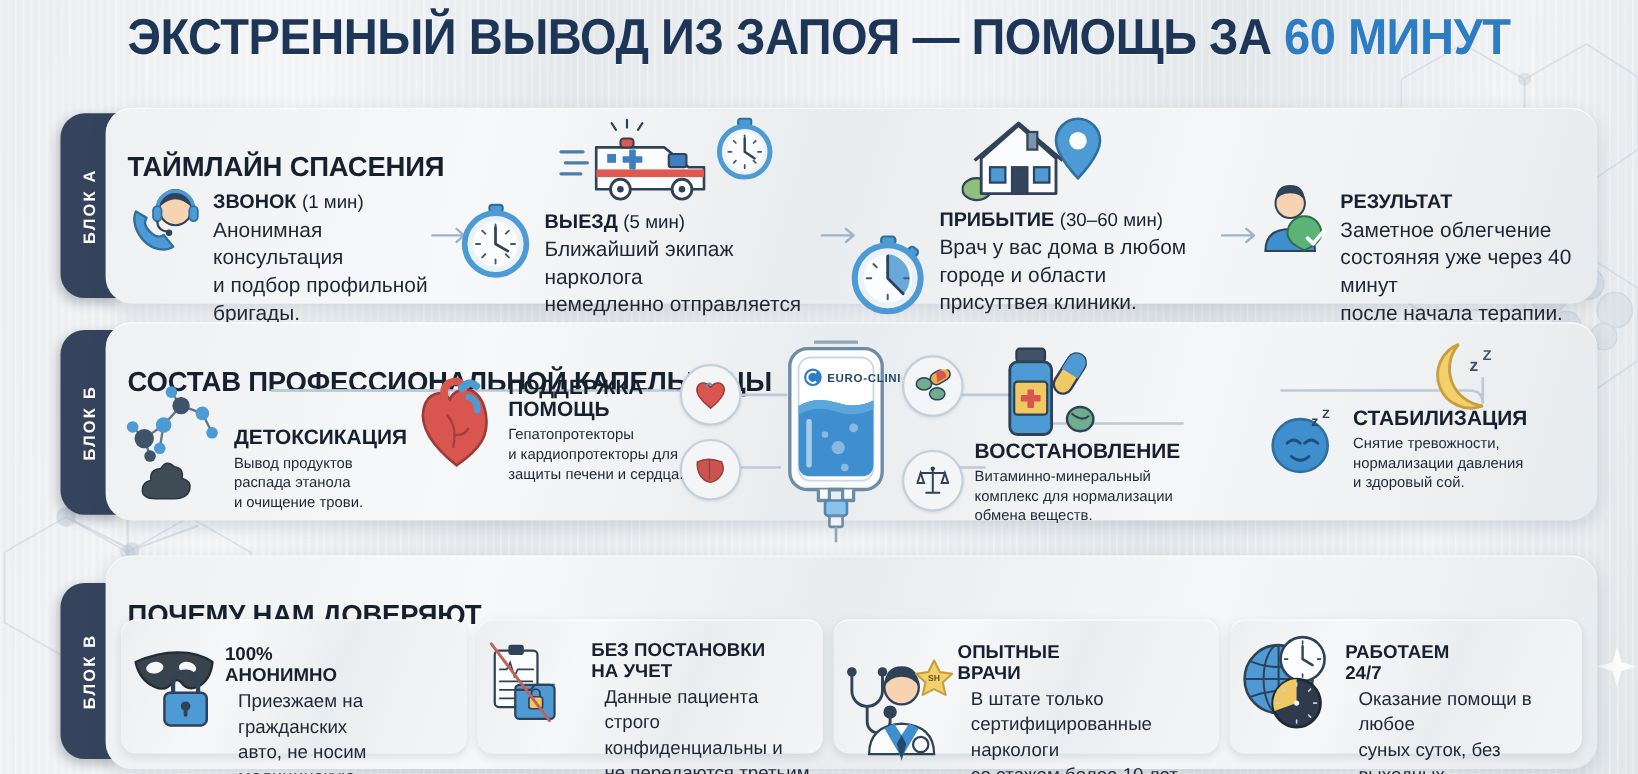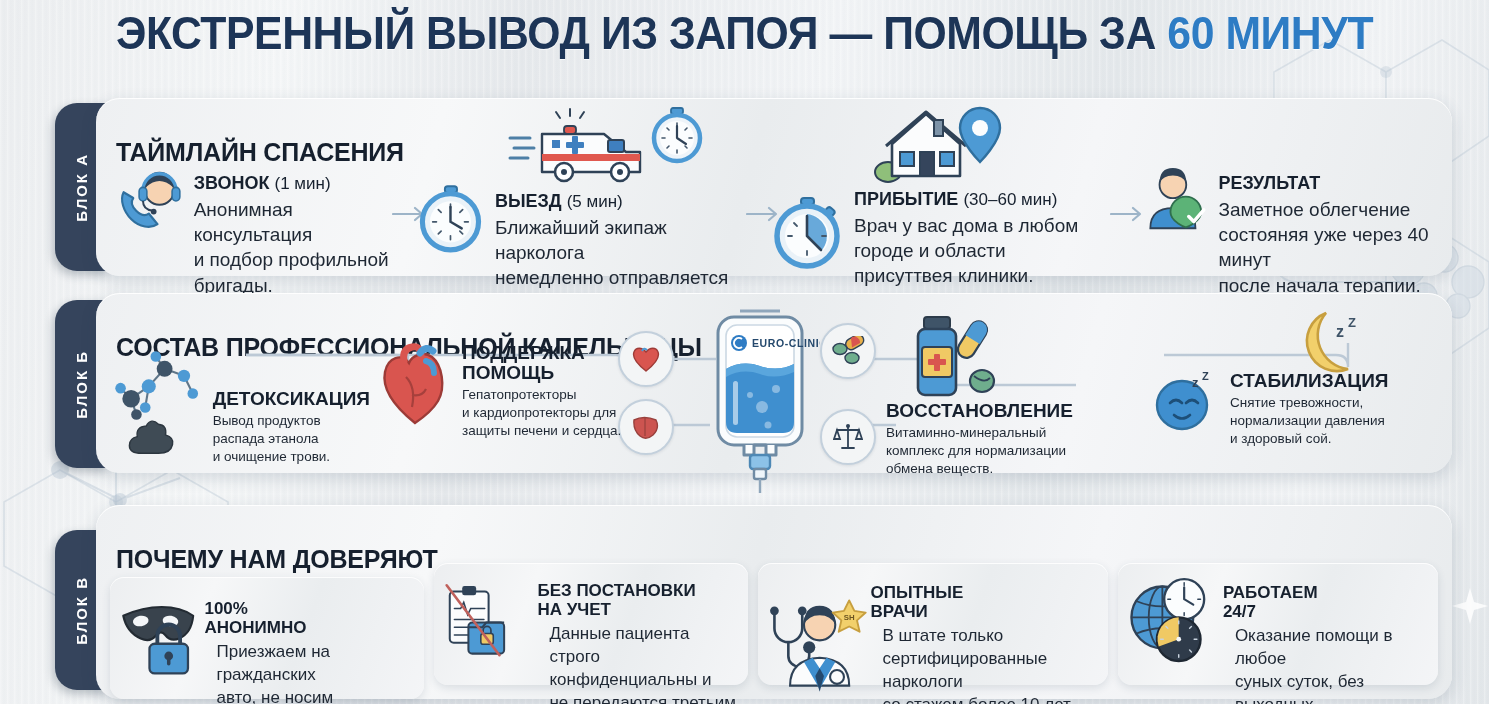--- a/index.html
+++ b/index.html
@@ -265,21 +265,21 @@
         <ellipse cx="14" cy="70" rx="13" ry="10" fill="#8fbf7a" stroke="#2f4257" stroke-width="2"></ellipse>
         <path d="M18 42 L52 12 L86 42 V74 H18 Z" fill="#fbfcfd" stroke="#2f4257" stroke-width="2.6" stroke-linejoin="round"></path>
         <path d="M12 44 L52 10 L92 44" fill="none" stroke="#2f4257" stroke-width="3" stroke-linejoin="round"></path>
         <rect x="60" y="18" width="9" height="16" fill="#7d93a8" stroke="#2f4257" stroke-width="2"></rect>
         <rect x="26" y="50" width="14" height="14" fill="#4d9ad4" stroke="#2f4257" stroke-width="2"></rect>
         <rect x="66" y="50" width="14" height="14" fill="#4d9ad4" stroke="#2f4257" stroke-width="2"></rect>
         <rect x="46" y="50" width="14" height="24" fill="#35455c" stroke="#2f4257" stroke-width="2"></rect>
         <path d="M106 6 a20 20 0 0 1 20 20 c0 14 -20 34 -20 34 s-20 -20 -20 -34 a20 20 0 0 1 20 -20 z" fill="#4d9ad4" stroke="#2f6f9e" stroke-width="2.4"></path>
         <circle cx="106" cy="26" r="8" fill="#fbfdfe"></circle>
       </svg>
-      <div style="display:flex;align-items:center;gap:8px;margin-top:-6px;">
+      <div style="display:flex;align-items:flex-end;gap:8px;margin-top:-6px;">
         <svg width="78" height="78" viewBox="0 0 78 78">
           <rect x="33" y="4" width="13" height="7" rx="3" fill="#4d9ad4" stroke="#2f6f9e" stroke-width="2"></rect>
           <rect x="58" y="14" width="9" height="7" rx="3" fill="#4d9ad4" stroke="#2f6f9e" stroke-width="2" transform="rotate(40 62 17)"></rect>
           <circle cx="39" cy="42" r="30" fill="#eaf2f8" stroke="#4d9ad4" stroke-width="5.5"></circle>
           <circle cx="39" cy="42" r="22" fill="#fbfdfe"></circle>
           <path d="M39 42 L39 20 A22 22 0 0 1 53 57 Z" fill="#4d9ad4" opacity="0.85"></path>
           <g stroke="#44586c" stroke-width="1.8" stroke-linecap="round">
             <line x1="39" y1="23" x2="39" y2="27"></line>
               <line x1="39" y1="57" x2="39" y2="61"></line>
             <line x1="20" y1="42" x2="24" y2="42"></line>
@@ -511,21 +511,21 @@
   </div>
 
   <div class="tab" style="left:55px;top:530px;width:52px;height:160px;">
     <span>БЛОК В</span>
   </div>
 
   <div class="panel" style="left:96px;top:505px;width:1356px;height:194px;">
 
     <div class="panel-title" style="left:20px;top:12px;">ПОЧЕМУ НАМ ДОВЕРЯЮТ</div>
 
-    <div class="card" style="left:14px;top:72px;width:314px;height:122px;">
+    <div class="card" style="left:14px;top:58px;width:314px;height:122px;">
       <div style="display:flex;align-items:flex-start;gap:6px;padding:10px 10px 0 8px;">
         <svg width="92" height="96" viewBox="0 0 92 96">
           <path d="M6 26 q22 -10 44 -10 q22 0 36 10 q-2 20 -16 26 q-10 4 -16 -4 q-5 -6 -10 0 q-7 9 -18 4 q-16 -7 -20 -26 z" fill="#39434d" stroke="#232b33" stroke-width="2.4" stroke-linejoin="round"></path>
           <ellipse cx="26" cy="32" rx="9" ry="6" fill="#f4f6f8" transform="rotate(-10 26 32)"></ellipse>
           <ellipse cx="60" cy="32" rx="9" ry="6" fill="#f4f6f8" transform="rotate(10 60 32)"></ellipse>
           <rect x="36" y="58" width="44" height="34" rx="6" fill="#4d9ad4" stroke="#2f4257" stroke-width="2.6"></rect>
           <path d="M45 58 v-9 a13 13 0 0 1 26 0 v9" fill="none" stroke="#2f4257" stroke-width="4.4"></path>
           <circle cx="58" cy="72" r="5" fill="#2f4257"></circle>
           <rect x="56" y="74" width="4" height="9" rx="2" fill="#2f4257"></rect>
         </svg>

